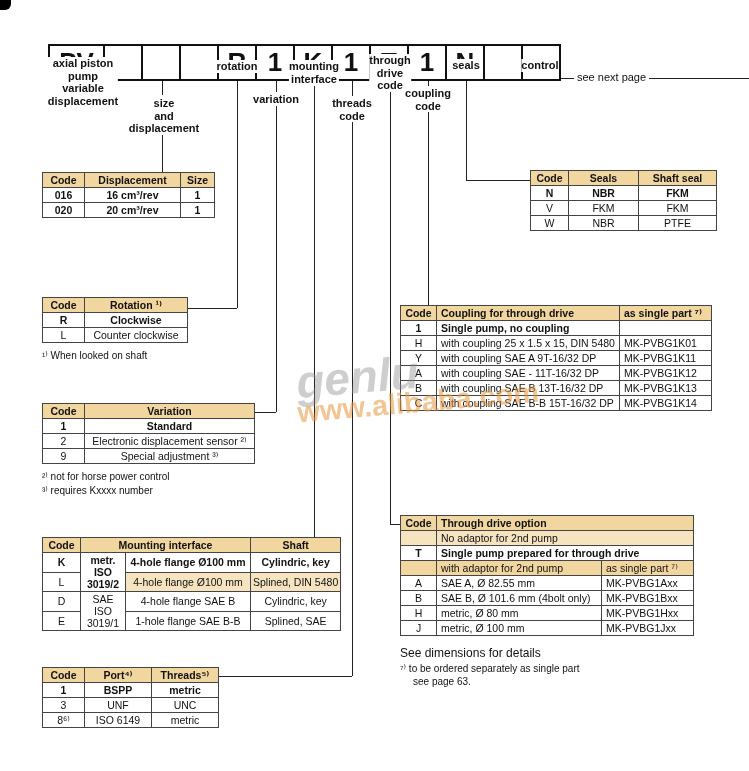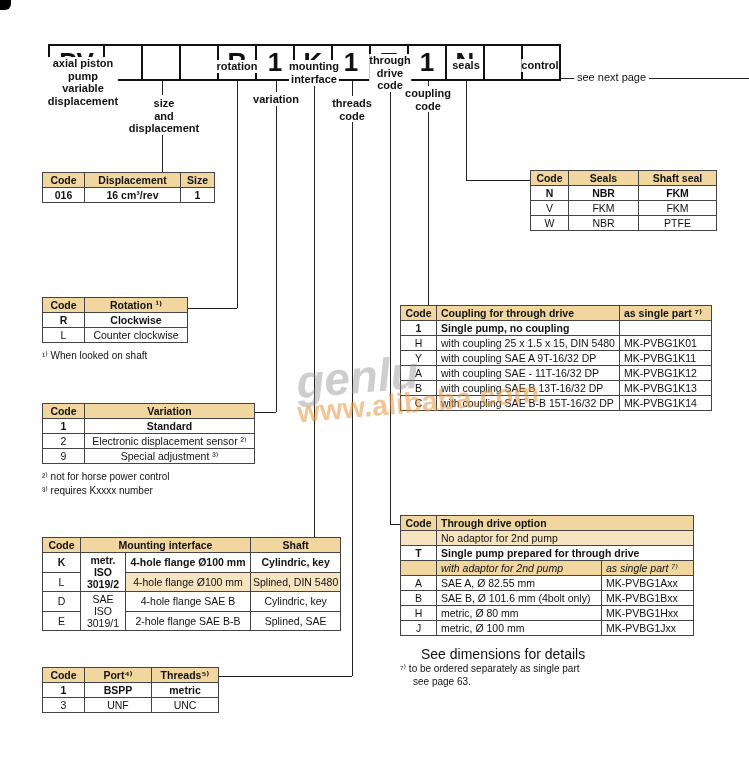--- a/index.html
+++ b/index.html
@@ -27,24 +27,24 @@
     position:absolute; border-collapse:collapse; table-layout:fixed;
     font-size:10.5px; background:#fff; z-index:2;
   }
   .tbl td, .tbl th { border:1px solid #444; padding:1px 2px; height:13px; text-align:center; overflow:hidden; white-space:nowrap; }
   .tbl th { background:var(--tan); font-weight:bold; }
   .tall td { height:14px; }
   .left { text-align:left !important; padding-left:4px !important; }
   .bold td { font-weight:bold; }
   .hl { background:var(--tan-light); }
   .hlrow td { background:var(--tan-light); }
-  .tanrow td { background:var(--tan);font-style:italic; }
+  .tanrow td { background:var(--tan); }
   .pre { white-space:pre-line !important; line-height:1.15; }
   .fnote { position:absolute; font-size:10px; z-index:2; }
-  .note { position:absolute; font-size:14px; z-index:2;margin-left:21px; }
+  .note { position:absolute; font-size:12px; z-index:2; }
   .wm1 {
     position:absolute; left:296px; top:350px; font-size:46px; font-weight:bold; font-style:italic;
     color:rgba(138,138,138,0.42); transform:rotate(-5deg); z-index:5; pointer-events:none;
   }
   .wm2 {
     position:absolute; left:297px; top:386px; font-size:29px; font-weight:bold;
     color:rgba(232,150,60,0.55); transform:rotate(-5deg); z-index:5; pointer-events:none;
   }
 </style>
 </head>
@@ -125,20 +125,25 @@
     <tr>
       <th>Code</th>
       <th>Displacement</th>
       <th>Size</th>
     </tr>
     <tr class="bold">
       <td>016</td>
       <td>16 cm³/rev</td>
       <td>1</td>
     </tr>
+    <tr class="bold">
+      <td>020</td>
+      <td>20 cm³/rev</td>
+      <td>1</td>
+    </tr>
   </tbody>
 </table>
 
 <table class="tbl" style="left:530px;top:170px">
   <colgroup>
       <col style="width:38px">
       <col style="width:70px">
       <col style="width:78px">
     </colgroup>
   <tbody>
@@ -287,21 +292,21 @@
     <tr>
       <td>D</td>
       <td class="pre" rowspan="2">SAE
 ISO
 3019/1</td>
       <td>4-hole flange SAE B</td>
       <td>Cylindric, key</td>
     </tr>
     <tr>
       <td>E</td>
-      <td>2-hole flange SAE B-B</td>
+      <td>1-hole flange SAE B-B</td>
       <td>Splined, SAE</td>
     </tr>
   </tbody>
 </table>
 
 <table class="tbl" style="left:400px;top:515px">
   <colgroup>
       <col style="width:36px">
       <col style="width:165px">
       <col style="width:92px">
@@ -365,17 +370,22 @@
     <tr class="bold">
       <td>1</td>
       <td>BSPP</td>
       <td>metric</td>
     </tr>
     <tr>
       <td>3</td>
       <td>UNF</td>
       <td>UNC</td>
     </tr>
+    <tr>
+      <td>8⁶⁾</td>
+      <td>ISO 6149</td>
+      <td>metric</td>
+    </tr>
   </tbody>
 </table>
 
 <div class="wm1">genlu</div>
 <div class="wm2">www.alibaba.com</div>
 
 </body></html>

